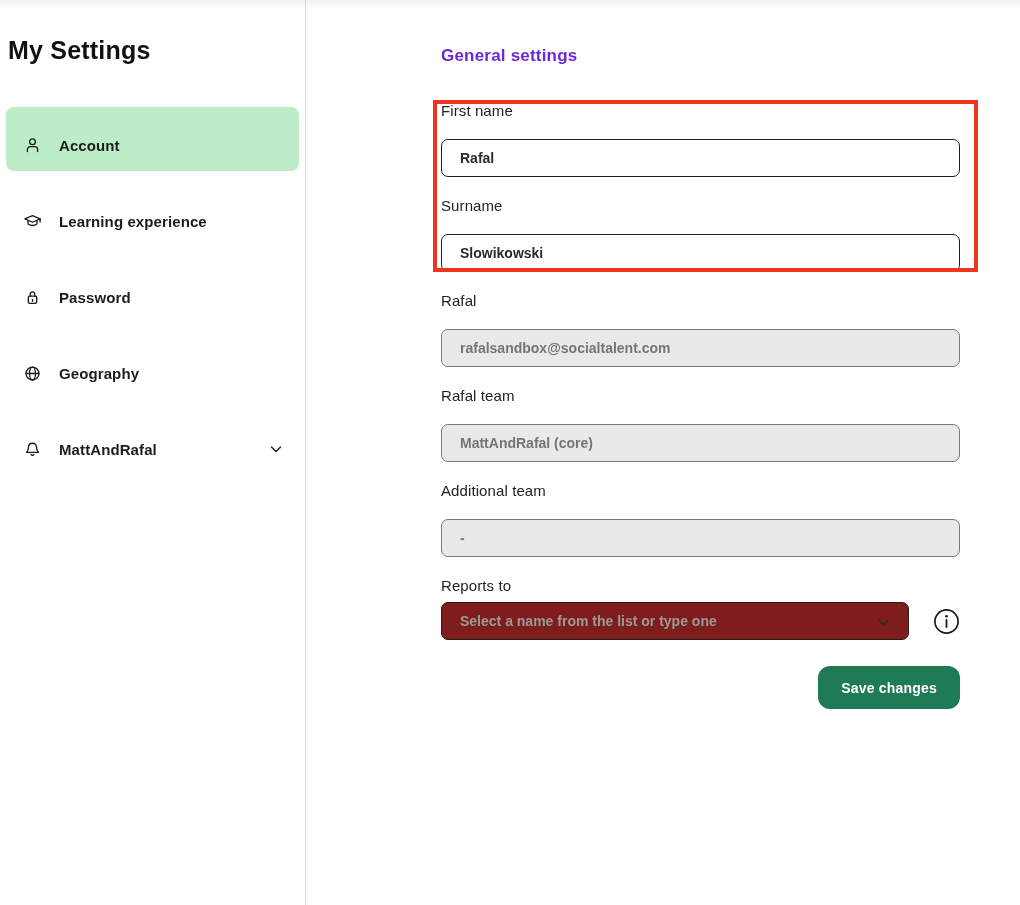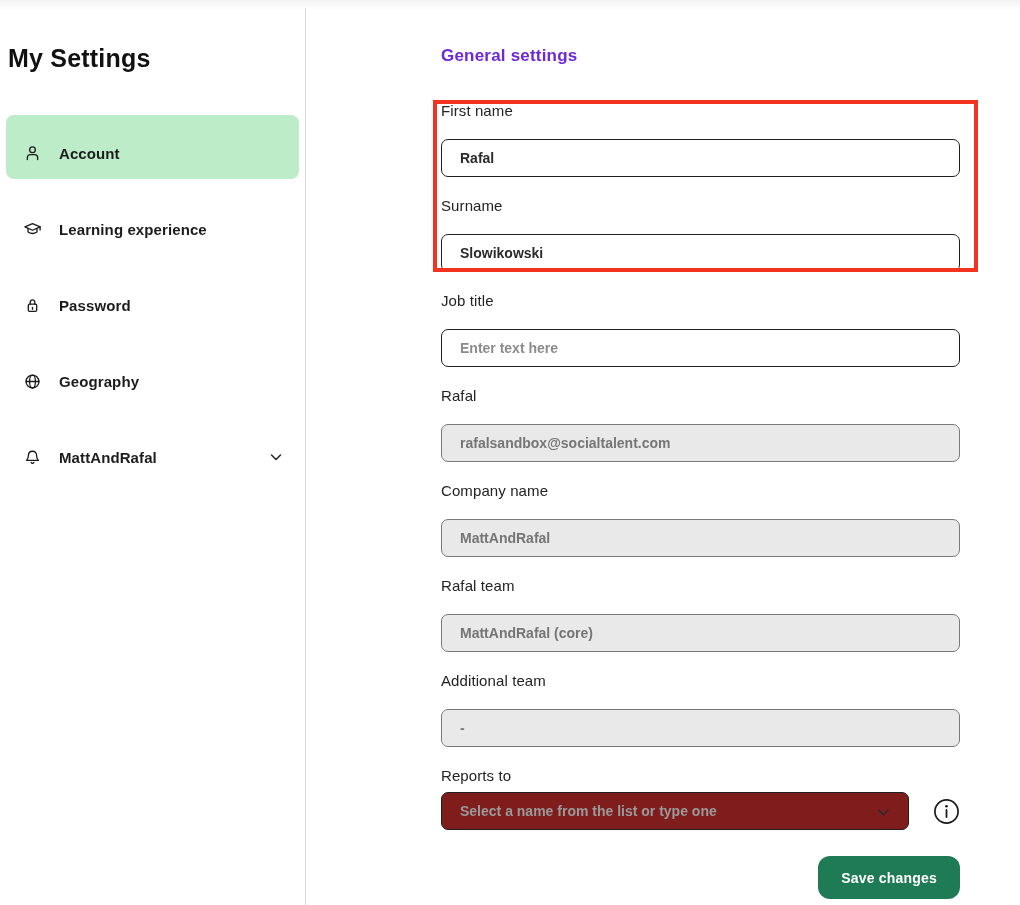--- a/index.html
+++ b/index.html
@@ -12,21 +12,21 @@
   }
   .page { position: relative; width: 1020px; height: 905px; background:#fff; }
   .top-shade {
     position: absolute; top: 0; left: 0; right: 0; height: 10px;
     background: linear-gradient(to bottom, rgba(0,0,0,0.05), rgba(0,0,0,0));
     pointer-events: none; z-index: 5;
   }
 
   
   .sidebar {
-    position: absolute; top: 8px; left: 0; bottom: 0;
+    position: absolute; top: 0; left: 0; bottom: 0;
     width: 306px; background: #fff;
     border-right: 1px solid #d9d9d9;
     padding: 36px 6px 0 6px;
   }
   .sidebar-title {
     font-size: 25px; font-weight: 700; letter-spacing: 0.2px;
     padding-left: 2px; color: #111;
   }
   .nav { margin-top: 42px; }
   .nav-item {
@@ -171,34 +171,26 @@
       <div class="field">
         <label class="field-label">First name</label>
         <input class="text-input" type="text" value="Rafal" style="">
       </div>
 
       <div class="field">
         <label class="field-label">Surname</label>
         <input class="text-input" type="text" value="Slowikowski" style="">
       </div>
 
-      <div class="field">
-        <label class="field-label">Job title</label>
-        <input class="text-input" type="text" placeholder="Enter text here" style="">
-      </div>
 
       <div class="field">
         <label class="field-label">Rafal</label>
         <input class="text-input disabled" type="text" disabled="" value="rafalsandbox@socialtalent.com" style="">
       </div>
 
-      <div class="field">
-        <label class="field-label">Company name</label>
-        <input class="text-input disabled" type="text" disabled="" value="MattAndRafal" style="">
-      </div>
 
       <div class="field">
         <label class="field-label">Rafal team</label>
         <input class="text-input disabled" type="text" disabled="" value="MattAndRafal (core)" style="">
       </div>
 
       <div class="field">
         <label class="field-label">Additional team</label>
         <input class="text-input disabled" type="text" disabled="" value="-" style="">
       </div>

